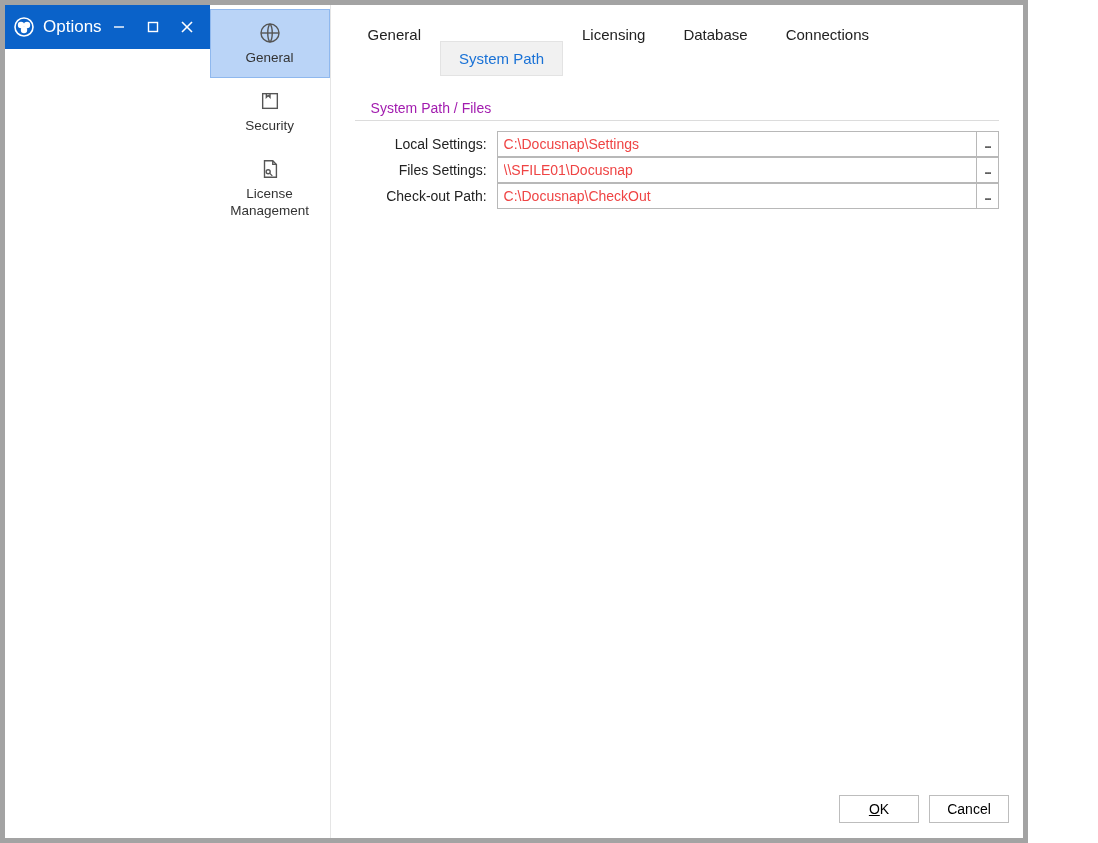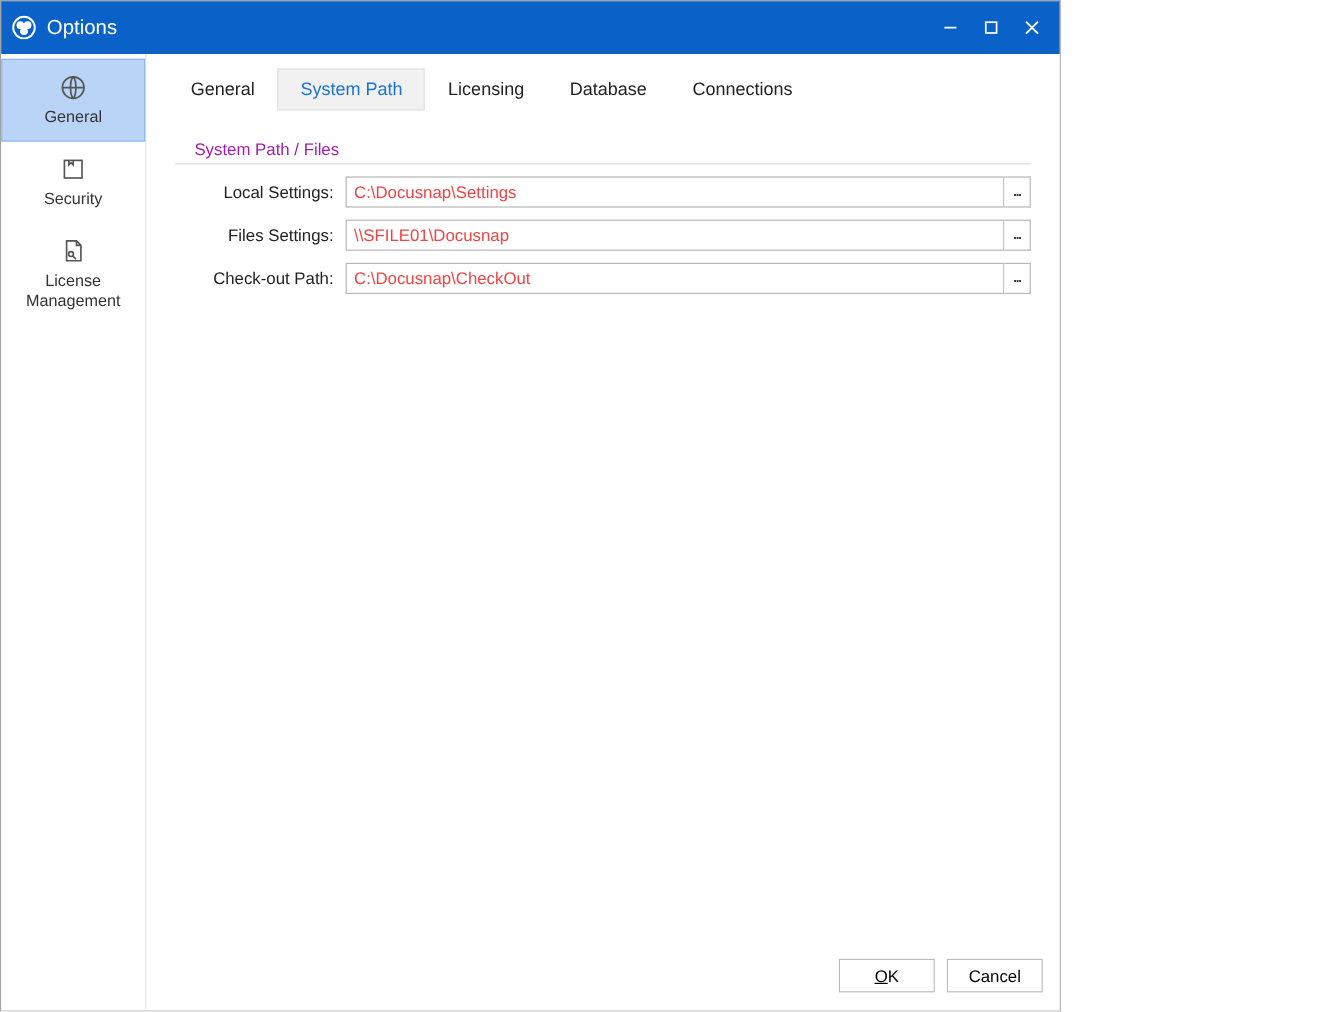--- a/index.html
+++ b/index.html
@@ -1,37 +1,37 @@
 <!DOCTYPE html>
 <html><head>
 <meta charset="utf-8">
 <style>
   * { box-sizing: border-box; margin: 0; padding: 0; }
   html, body { width: 1098px; height: 843px; font-family: "Segoe UI", Arial, sans-serif; font-size: 14px; color: #222; background: #fff; overflow: hidden; }
-  .window { width: 884px; height: 843px; border: 1px solid #a3a3a3; display: flex; flex-direction: column; }
+  .window { width: 1028px; height: 843px; border: 5px solid #a3a3a3; display: flex; flex-direction: row; }
   .titlebar { height: 44px; background: #0a62c9; color: #fff; display: flex; align-items: center; padding: 0 6px 0 8px; }
   .titlebar .app-icon { width: 22px; height: 22px; margin-right: 8px; display: flex; align-items: center; justify-content: center; }
   .titlebar .title { font-size: 17px; font-weight: 400; flex: 1; }
   .titlebar .ctrls { display: flex; gap: 0; }
   .titlebar .ctrl { width: 34px; height: 30px; display: flex; align-items: center; justify-content: center; cursor: pointer; }
   .titlebar .ctrl svg { stroke: #fff; }
   .body { flex: 1; display: flex; background: #fff; }
   .sidebar { width: 121px; border-right: 1px solid #e5e5e5; display: flex; flex-direction: column; padding-top: 4px; }
   .side-item { display: flex; flex-direction: column; align-items: center; justify-content: center; text-align: center; padding: 10px 4px 10px 4px; cursor: pointer; border-bottom: 1px solid transparent; }
   .side-item.selected { background: #bad4f7; border: 1px solid #8fb8ee; }
   .side-item .icon { width: 26px; height: 26px; margin-bottom: 4px; display: flex; align-items: center; justify-content: center; }
   .side-item .label { font-size: 13.5px; color: #333; line-height: 1.25; }
   .content { flex: 1; display: flex; flex-direction: column; }
   .tabs { display: flex; align-items: stretch; padding: 12px 18px 0 18px; gap: 0; }
   .tabs .tab { padding: 8px 18px; font-size: 15px; color: #222; cursor: pointer; border: 1px solid transparent; }
-  .tabs .tab.active { background: #f1f1f1; border: 1px solid #e3e3e3; color: #1a72d6; }
+  .tabs .tab.active { background: #f1f1f1; border: 1px solid #e3e3e3; color: #1a72d6; margin-top: 24px; }
   .tabs .spacer { flex: 1; }
   .panel { flex: 1; padding: 18px 24px 0 24px; position: relative; }
   .group-title { font-size: 14px; color: #a21caf; padding: 6px 0 4px 16px; border-bottom: 1px solid #dcdcdc; margin-bottom: 10px; }
-  .form-row { display: flex; align-items: center; margin-bottom: 10px; padding-left: 12px; }
+  .form-row { display: flex; align-items: center; margin-bottom: 0; padding-left: 12px; }
   .form-row .lbl { width: 130px; text-align: right; padding-right: 10px; font-size: 14px; color: #222; }
   .form-row .field { flex: 1; display: flex; }
   .form-row input[type=text] { flex: 1; height: 26px; border: 1px solid #b8b8b8; padding: 0 6px; font-size: 14px; font-family: inherit; background: #fff; color: #ef4444; }
   .form-row .browse { width: 22px; height: 26px; border: 1px solid #b8b8b8; border-left: none; background: #fff; display: flex; align-items: center; justify-content: center; cursor: pointer; font-weight: bold; letter-spacing: -1px; font-size: 11px; color: #333; }
   .footer { height: 58px; display: flex; align-items: center; justify-content: flex-end; padding: 0 14px; gap: 10px; }
   .btn { min-width: 80px; height: 28px; border: 1px solid #bdbdbd; background: #fff; font-size: 14px; cursor: pointer; padding: 0 14px; }
   .btn .u { text-decoration: underline; }
 </style>
 </head>
 <body>

